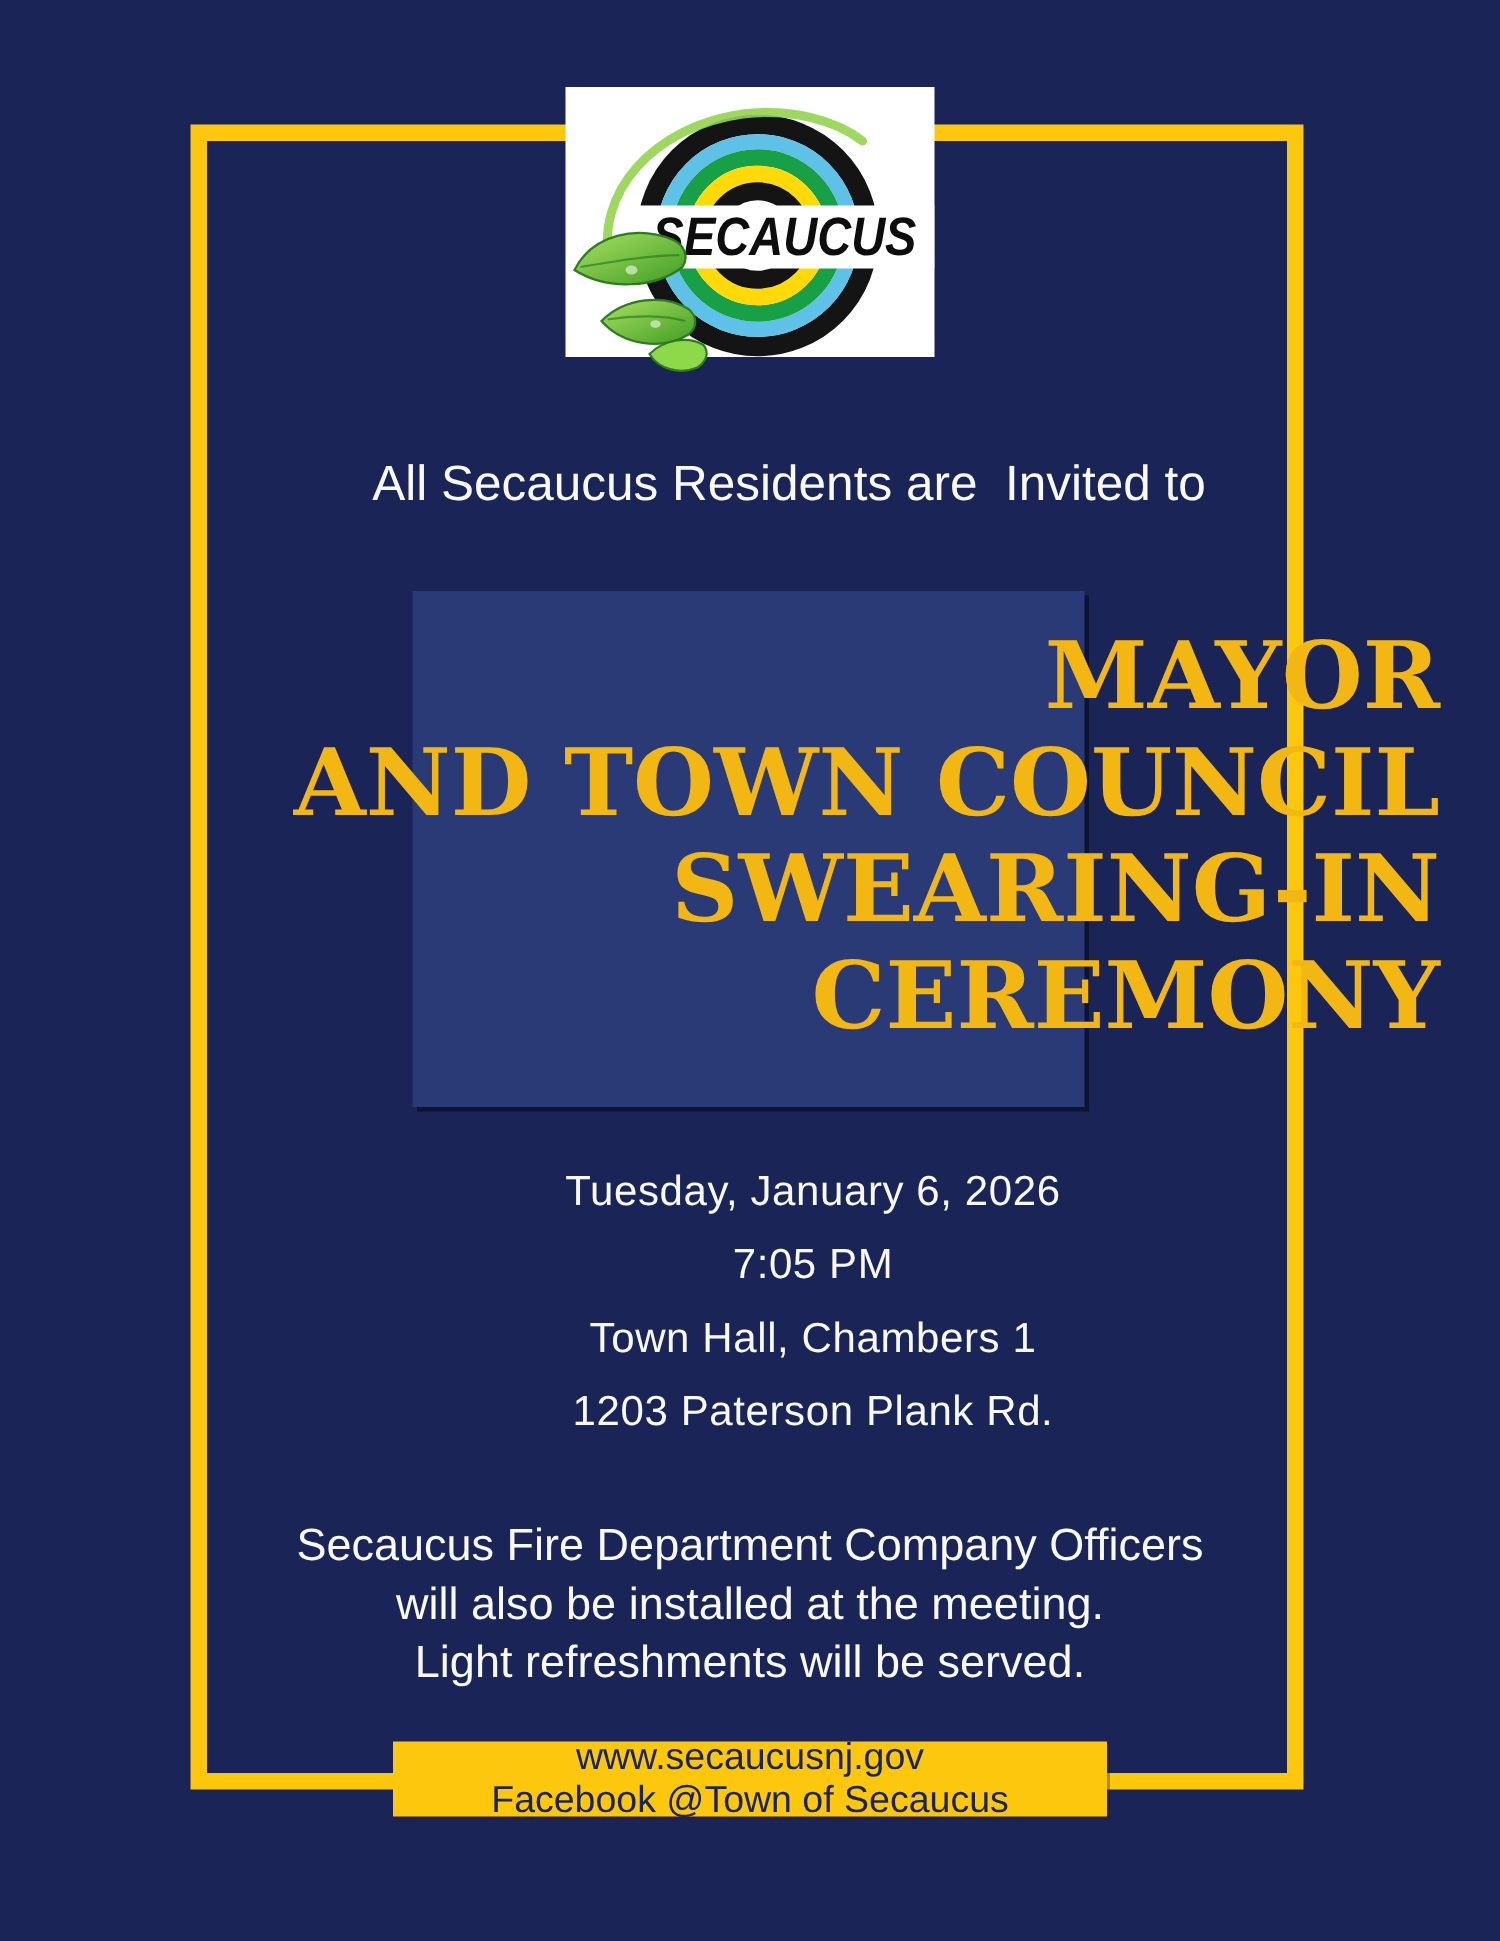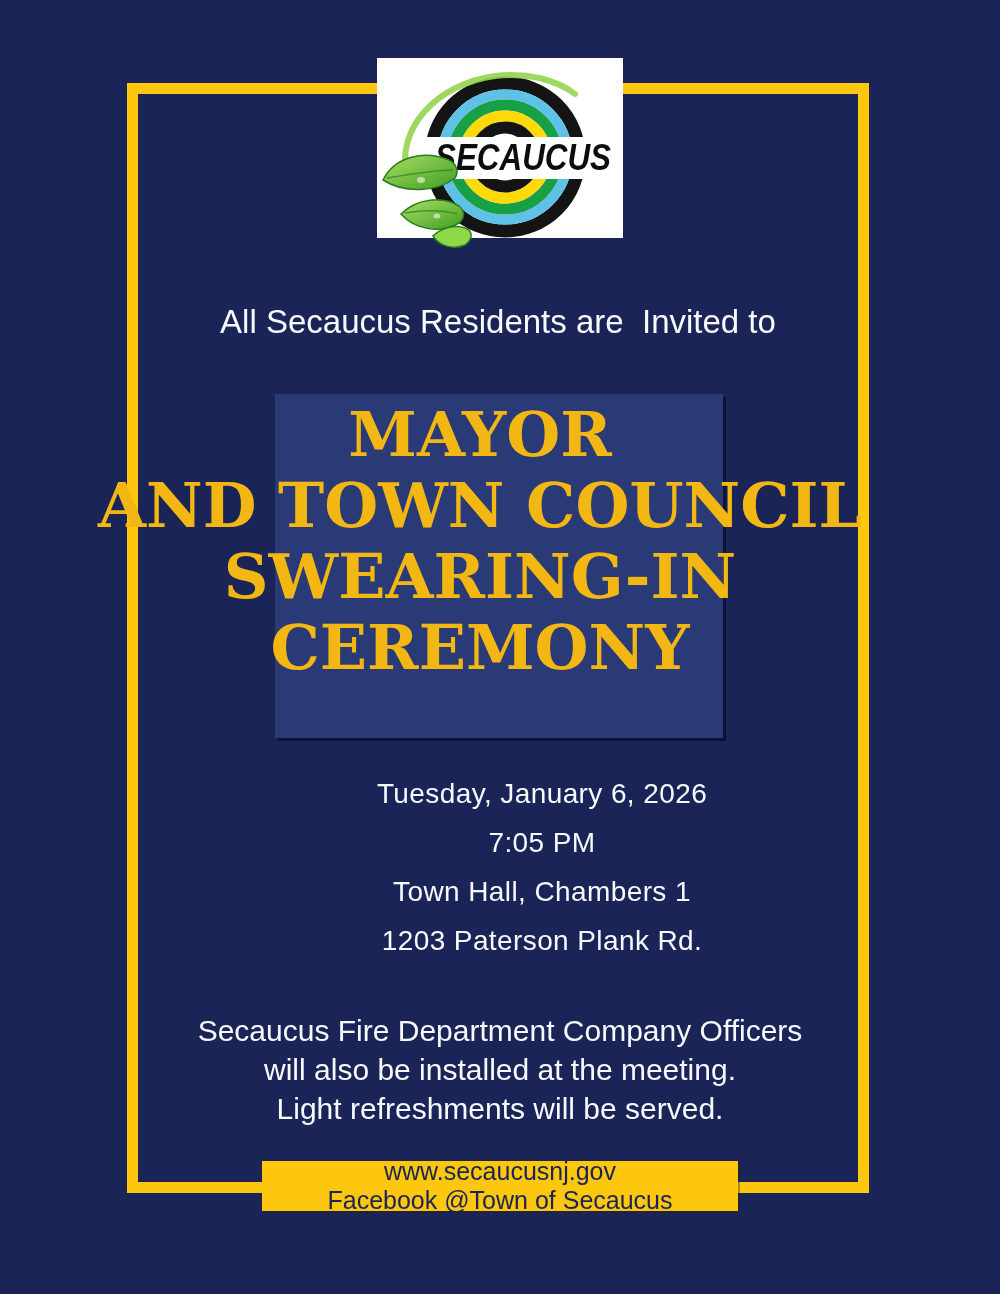--- a/index.html
+++ b/index.html
@@ -30,31 +30,32 @@
     background:#ffffff;
     z-index:3;
   }
   .invite{
     position:absolute;left:127px;top:300px;width:742px;
     text-align:center;
     font-size:33px;line-height:44px;
     color:var(--white-text);
     white-space:pre;
     z-index:2;
+    padding-left:28px;
   }
   .title-box{
     position:absolute;left:275px;top:394px;
     width:448px;height:344px;
     background:var(--box-blue);
     box-shadow:3px 3px 0 0 rgba(12,17,45,0.85);
     z-index:1;
   }
   .event-title{
-    position:absolute;left:0;top:399px;width:960px;
-    text-align:center;
+    position:absolute;left:0;top:415px;width:960px;
+    text-align:right;
     font-family:"DejaVu Serif", serif;
     font-weight:bold;
     font-size:62px;line-height:71px;
     color:var(--title-gold);
     z-index:2;
   }
   .event-title span{display:block;}
   .details{
     position:absolute;left:0;top:769px;width:1000px;
     text-align:center;

